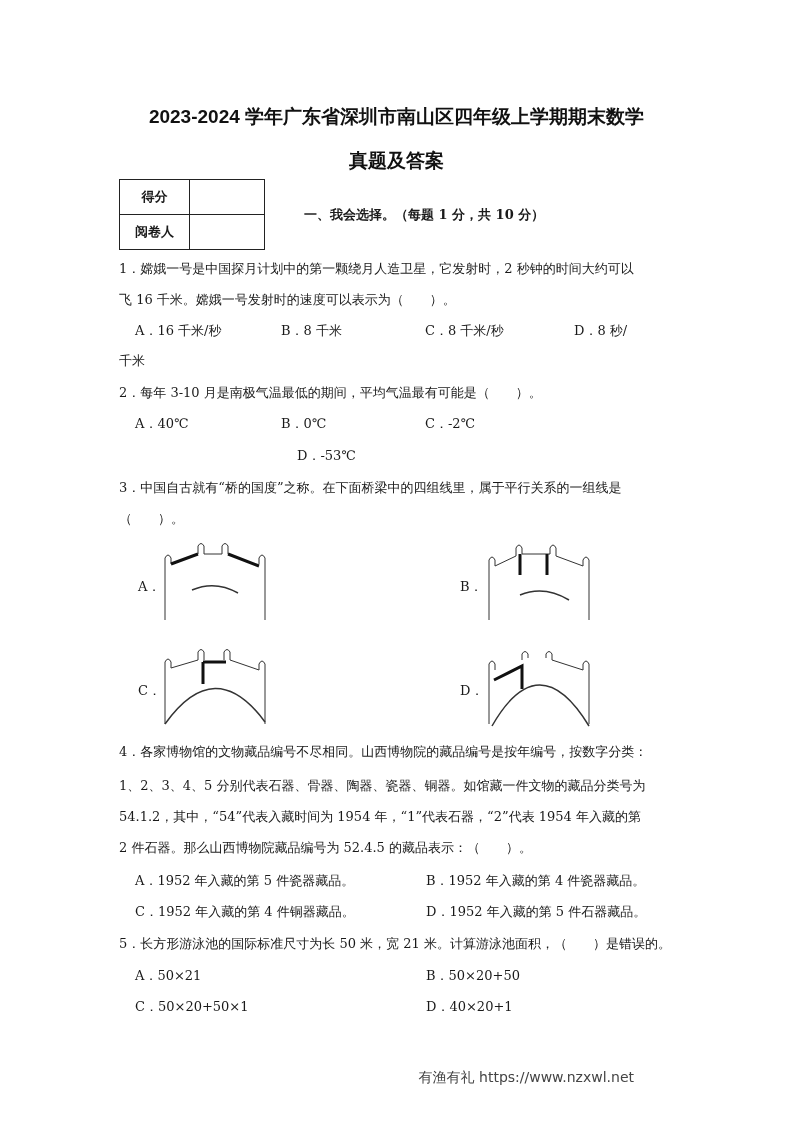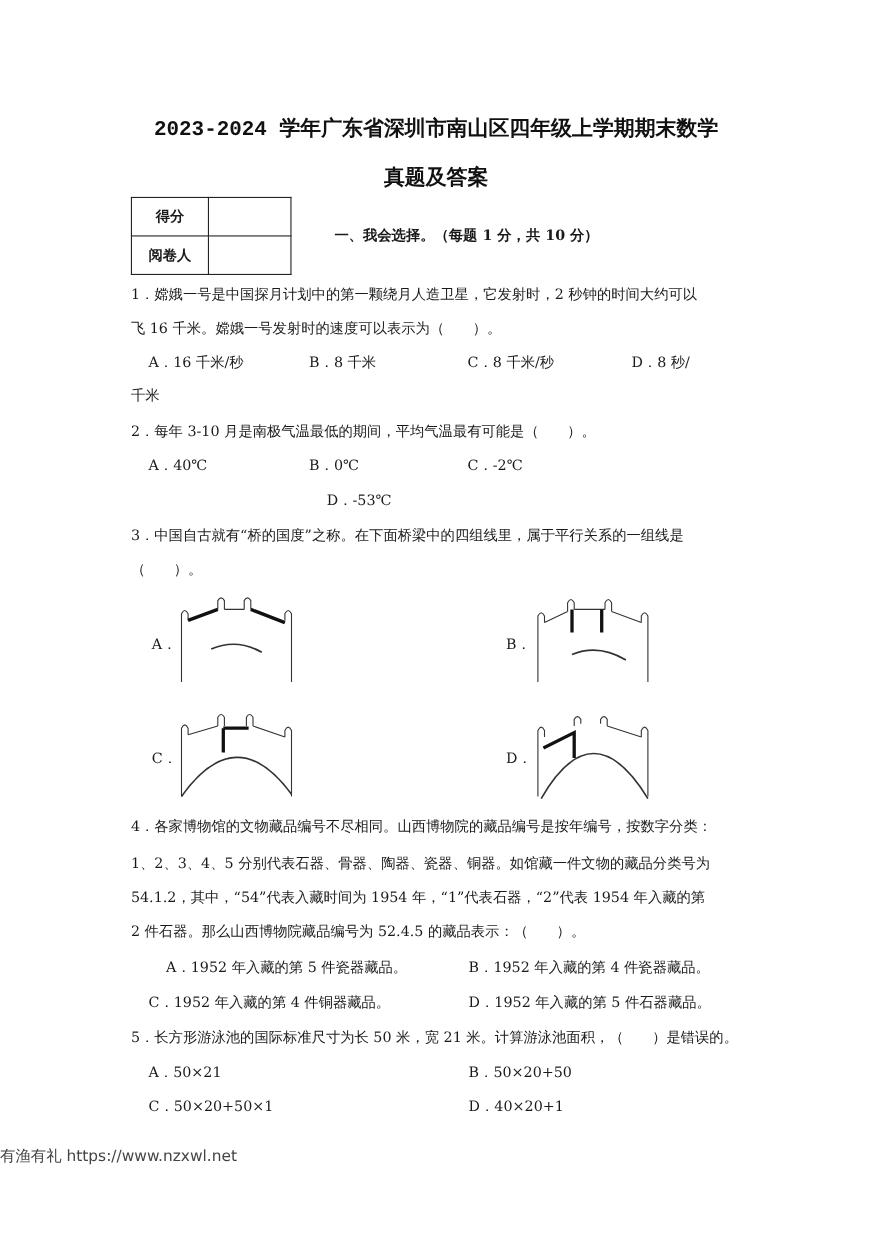--- a/index.html
+++ b/index.html
@@ -1,19 +1,19 @@
 <!DOCTYPE html>
 <html><head>
 <meta charset="utf-8">
 <style>
   html,body{margin:0;padding:0;background:#fff;}
   body{width:793px;height:1122px;position:relative;overflow:hidden;
        font-family:"DejaVu Serif","Liberation Serif",serif;color:#1a1a1a;}
   .abs{position:absolute;white-space:nowrap;}
-  .title{font-family:Liberation Mono, monospace;font-weight:bold;font-size:19px;color:#111;
+  .title{font-family:Liberation Sans, sans-serif;font-weight:bold;font-size:19px;color:#111;
          width:793px;text-align:center;left:0;}
   .t{font-size:13px;line-height:16px;}
   table.score{position:absolute;left:119px;top:179px;border-collapse:collapse;}
   table.score td{border:1px solid #222;height:34px;font-size:13px;font-weight:bold;text-align:center;padding:0;}
   table.score td.lbl{width:69px;}
   table.score td.val{width:74px;}
   .footer{font-family:"DejaVu Sans","Liberation Sans",sans-serif;font-size:14px;color:#444;}
   .fig{position:absolute;}
 </style>
 </head>
@@ -92,24 +92,24 @@
     <path d="M38 16 v-6 q3 -5 6 0 v4 M62 14 v-4 q3 -5 6 0 v6 M68 16 L99 26"></path>
   </g>
   <path d="M10 36 L38 22 V45" stroke="#111" stroke-width="3" fill="none"></path>
   <path d="M8 82 Q55 0 105 82" stroke="#333" stroke-width="1.5" fill="none"></path>
 </svg>
 
 <div class="abs t" style="left:119px;top:744px;">4．各家博物馆的文物藏品编号不尽相同。山西博物院的藏品编号是按年编号，按数字分类：</div>
 <div class="abs t" style="left:119px;top:778px;">1、2、3、4、5 分别代表石器、骨器、陶器、瓷器、铜器。如馆藏一件文物的藏品分类号为</div>
 <div class="abs t" style="left:119px;top:809px;">54.1.2，其中，“54”代表入藏时间为 1954 年，“1”代表石器，“2”代表 1954 年入藏的第</div>
 <div class="abs t" style="left:119px;top:840px;">2 件石器。那么山西博物院藏品编号为 52.4.5 的藏品表示：（　　）。</div>
-<div class="abs t" style="left:135px;top:873px;margin-left:16px;">A．1952 年入藏的第 5 件瓷器藏品。</div>
+<div class="abs t" style="left:135px;top:873px;">A．1952 年入藏的第 5 件瓷器藏品。</div>
 <div class="abs t" style="left:426px;top:873px;">B．1952 年入藏的第 4 件瓷器藏品。</div>
 <div class="abs t" style="left:135px;top:904px;">C．1952 年入藏的第 4 件铜器藏品。</div>
 <div class="abs t" style="left:426px;top:904px;">D．1952 年入藏的第 5 件石器藏品。</div>
 
 <div class="abs t" style="left:119px;top:936px;">5．长方形游泳池的国际标准尺寸为长 50 米，宽 21 米。计算游泳池面积，（　　）是错误的。</div>
 <div class="abs t" style="left:135px;top:968px;">A．50×21</div>
 <div class="abs t" style="left:426px;top:968px;">B．50×20+50</div>
 <div class="abs t" style="left:135px;top:999px;">C．50×20+50×1</div>
 <div class="abs t" style="left:426px;top:999px;">D．40×20+1</div>
 
-<div class="abs footer" style="left:0;width:634px;text-align:left;top:1042px;">有渔有礼 https://www.nzxwl.net</div>
+<div class="abs footer" style="left:0;width:634px;text-align:right;top:1069px;">有渔有礼 https://www.nzxwl.net</div>
 
 </body></html>

